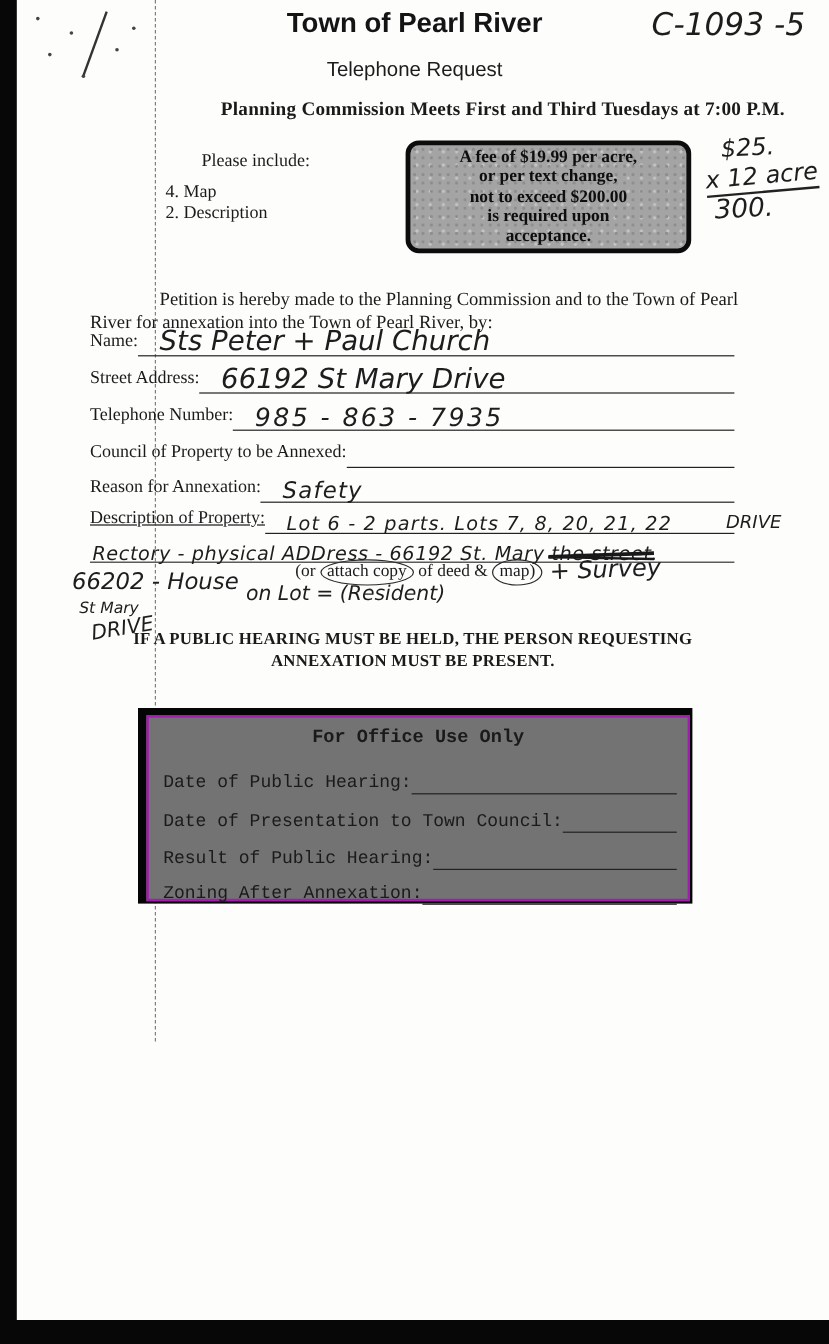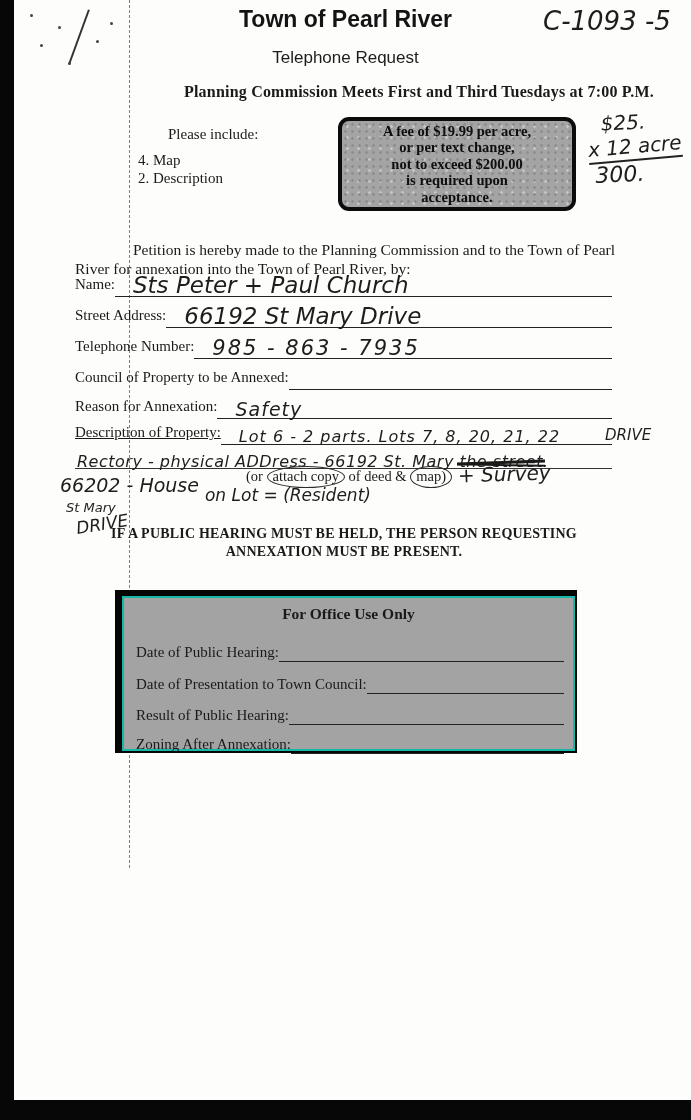--- a/index.html
+++ b/index.html
@@ -65,21 +65,21 @@
   .margin-note1{position:absolute;left:60px;top:474px;font-size:19px;}
   .margin-note1 .shift{position:relative;top:9px;font-size:17px;}
   .margin-note2{position:absolute;left:66px;top:500px;font-size:13px;text-align:right;}
   .margin-note3{position:absolute;left:76px;top:514px;font-size:17px;transform:rotate(-9deg);}
 
   .hearing{position:absolute;left:104px;top:525px;width:480px;text-align:center;
     font-weight:bold;font-size:14px;line-height:17.5px;letter-spacing:.2px;}
 
   
   .office-outer{position:absolute;left:115px;top:590px;width:462px;height:163px;background:#050505;padding:6px 0 0 7px;box-sizing:border-box;}
-  .office-inner{position:relative;width:453px;height:155px;background:#a3a3a3;border:2px solid #14b8a6;box-sizing:border-box;}
+  .office-inner{position:relative;width:453px;height:155px;background:#737373;border:2px solid #a21caf;box-sizing:border-box;font-family:Liberation Mono, monospace;}
   .office-title{position:absolute;left:0;top:7px;width:100%;text-align:center;font-weight:bold;font-size:15.5px;}
   .office-row{position:absolute;left:12px;width:428px;display:flex;align-items:flex-end;}
   .office-row .lbl{font-size:15px;white-space:nowrap;padding-bottom:1px;}
   .office-row .line{flex:1;border-bottom:1.5px solid #222;height:14px;}
 </style>
 </head>
 <body>
 
 <div class="page">
 

